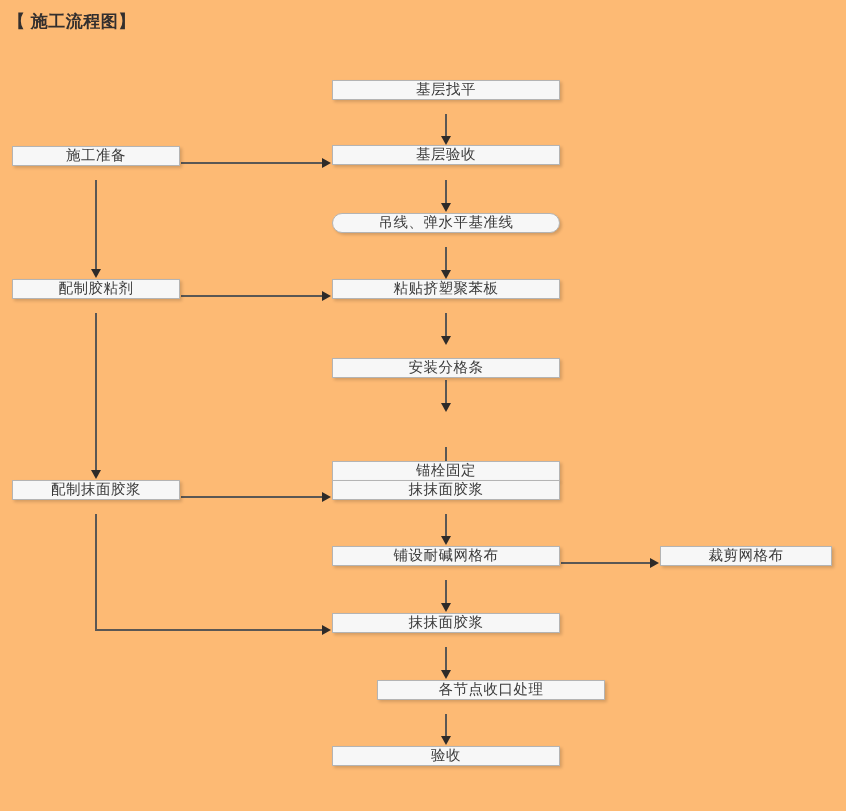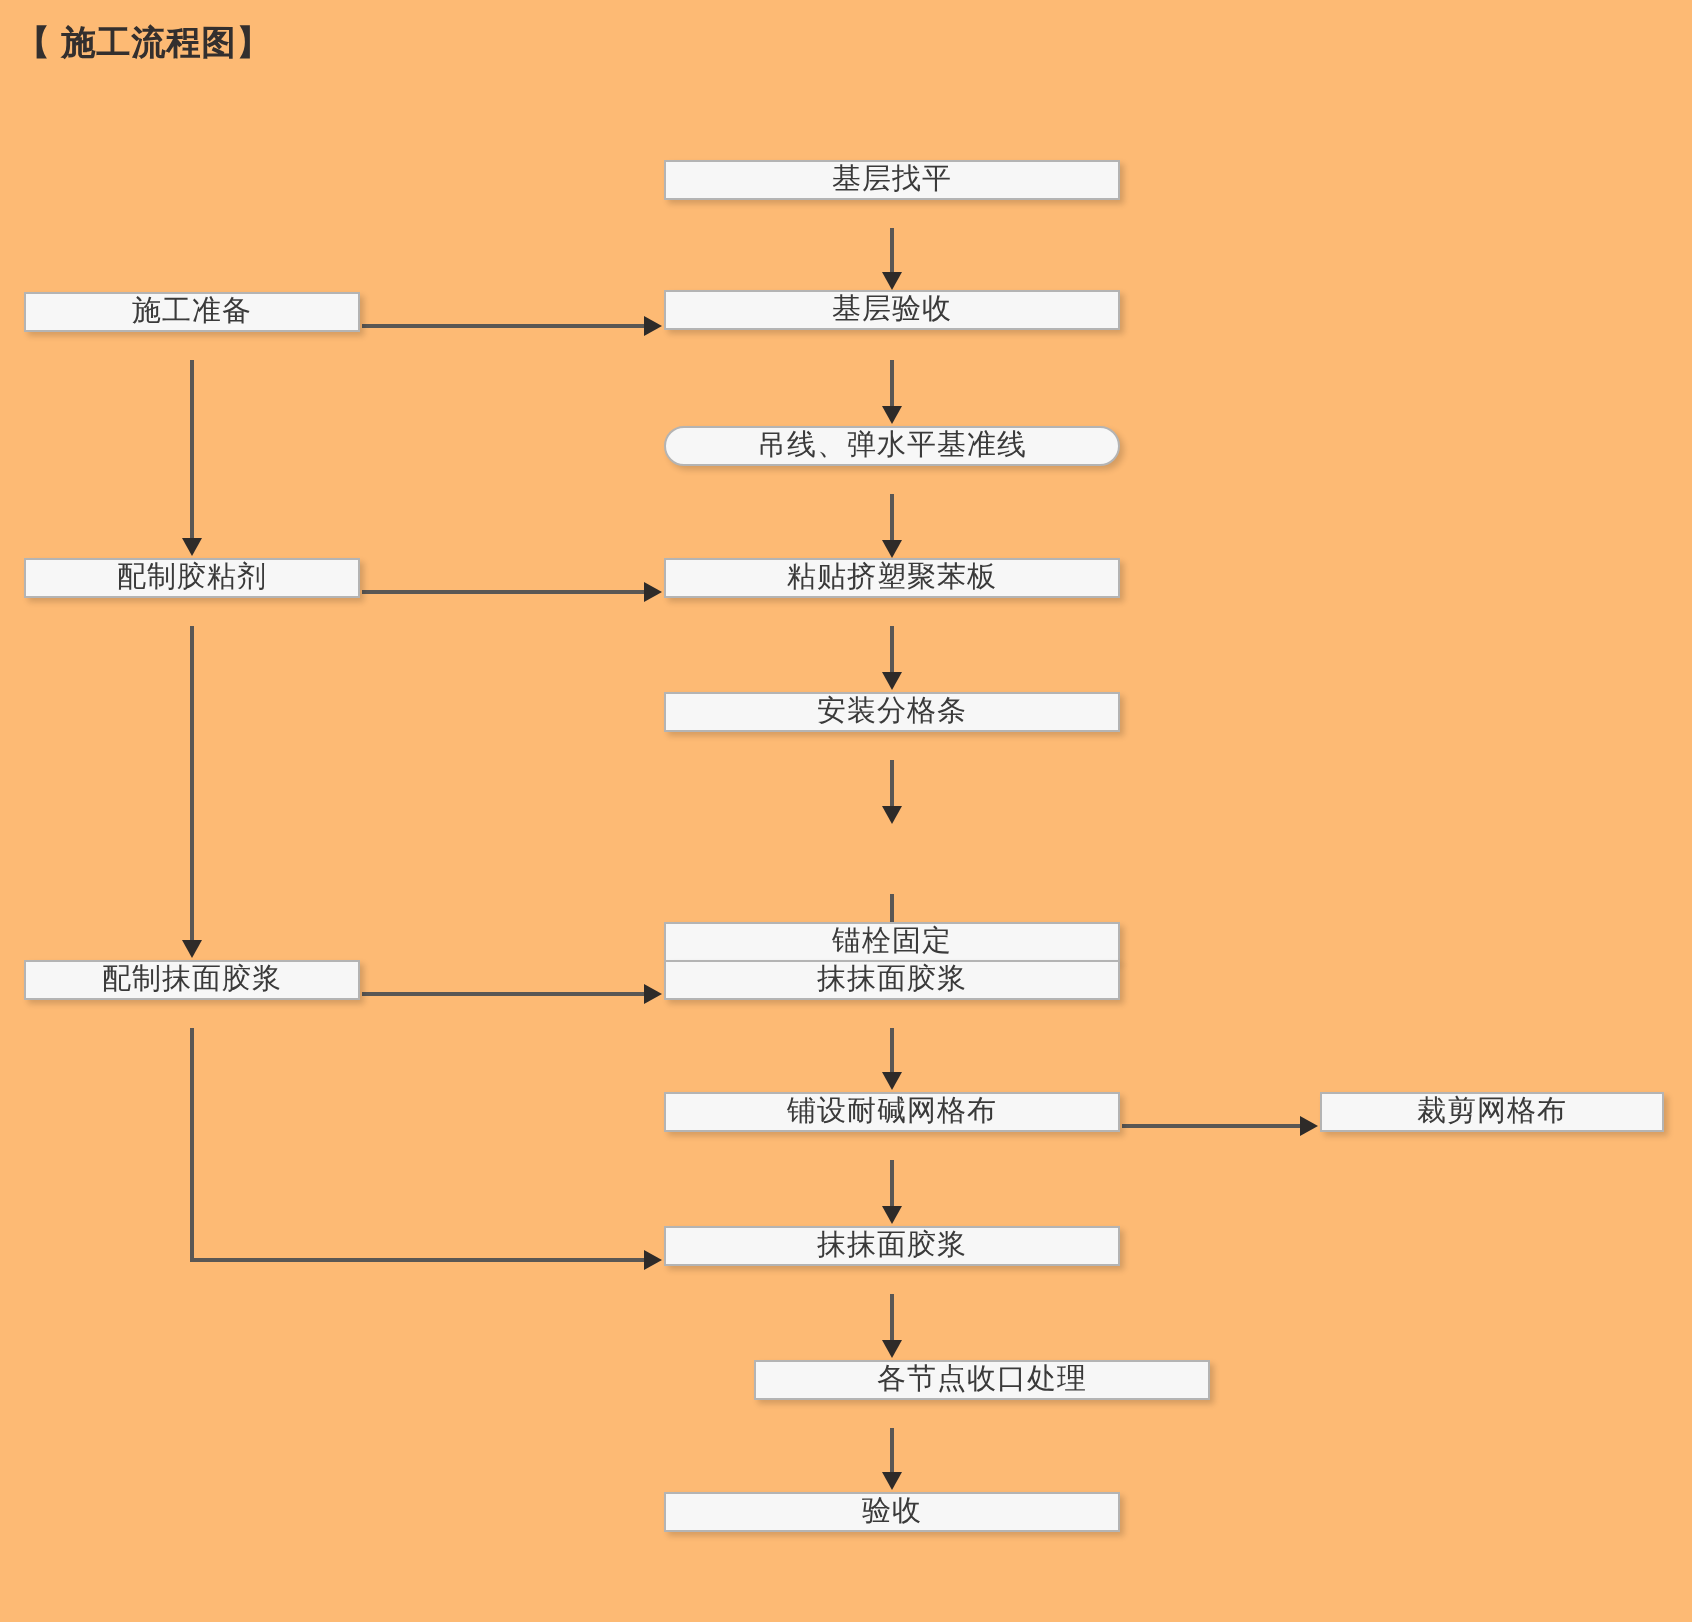--- a/index.html
+++ b/index.html
@@ -150,21 +150,21 @@
   </div>
   <div class="node col-mid" style="top:145px;">
     <span>基层验收</span>
   </div>
   <div class="node col-mid" style="top:213px;border-radius:13px;">
     <span>吊线、弹水平基准线</span>
   </div>
   <div class="node col-mid" style="top:279px;">
     <span>粘贴挤塑聚苯板</span>
   </div>
-  <div class="node col-mid" style="top:346px;">
+  <div class="node col-mid" style="top:358px;">
     <span>安装分格条</span>
   </div>
   <div class="node col-mid" style="top:413px;margin-top:48px;">
     <span>锚栓固定</span>
   </div>
   <div class="node col-mid" style="top:480px;">
     <span>抹抹面胶浆</span>
   </div>
   <div class="node col-mid" style="top:546px;">
     <span>铺设耐碱网格布</span>

